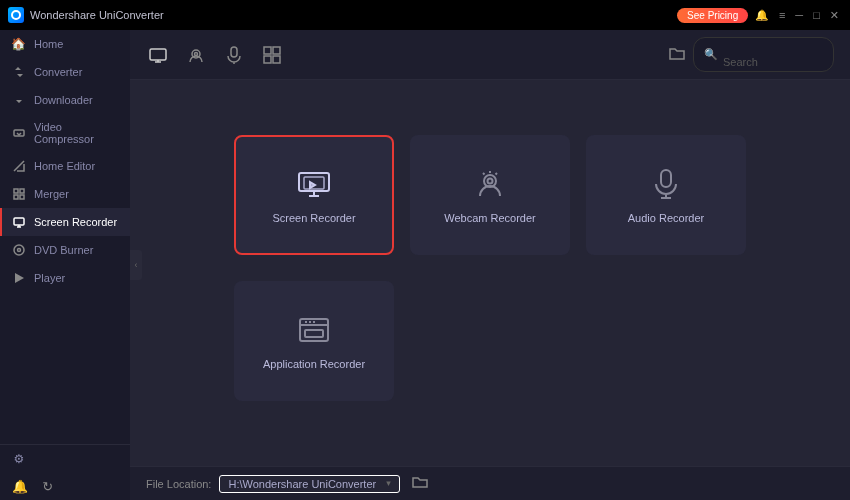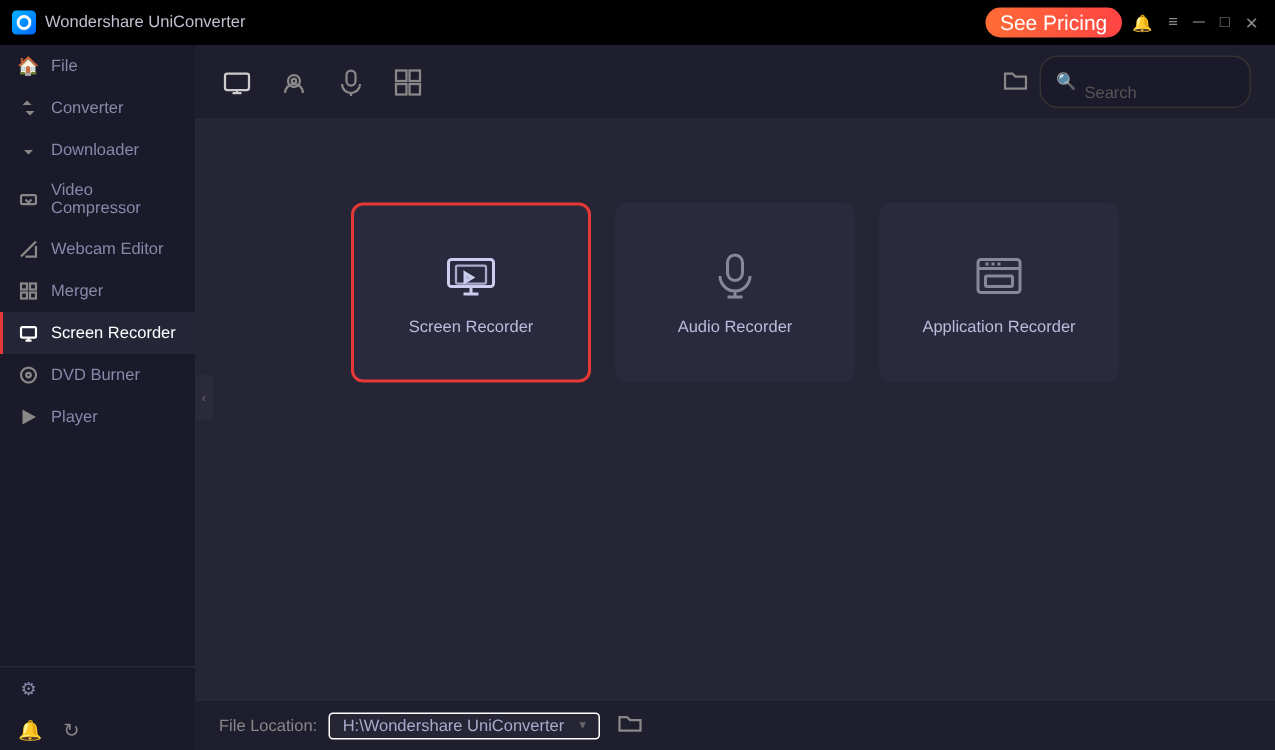--- a/index.html
+++ b/index.html
@@ -43,21 +43,21 @@
       font-size: 11px;
     }
     .title-bar-right {
       display: flex;
       align-items: center;
       gap: 4px;
     }
     .see-pricing-btn {
       background: linear-gradient(90deg, #ff6b35, #ff4444);
       color: white;
-      font-size: 14px;
+      font-size: 10px;
       padding: 2px 10px;
       border-radius: 10px;
       border: none;
       cursor: pointer;
     }
     .title-icon {
       color: #888;
       font-size: 11px;
       padding: 0 3px;
       cursor: pointer;
@@ -294,21 +294,21 @@
     <span class="title-icon">□</span>
     <span class="close-btn">✕</span>
   </div>
 </div>
 
 <div class="main-layout">
 
   <div class="sidebar">
     <div class="sidebar-item">
       <span class="s-icon">🏠</span>
-      <span>File</span>
+      <span>Home</span>
     </div>
     <div class="sidebar-item">
       <span class="s-icon">
         <svg width="12" height="12" viewBox="0 0 12 12" fill="#888">
             <path d="M2 4l3-3 3 3M5 1v7M10 8l-3 3-3-3M7 11V4"></path>
           </svg>
       </span>
       <span>Converter</span>
     </div>
     <div class="sidebar-item">
@@ -327,21 +327,21 @@
           </svg>
       </span>
       <span>Video Compressor</span>
     </div>
     <div class="sidebar-item">
       <span class="s-icon">
         <svg width="12" height="12" viewBox="0 0 12 12" fill="none" stroke="#888" stroke-width="1.5">
             <path d="M1 11L11 1M4 11h7V4"></path>
           </svg>
       </span>
-      <span>Webcam Editor</span>
+      <span>Home Editor</span>
     </div>
     <div class="sidebar-item">
       <span class="s-icon">
         <svg width="12" height="12" viewBox="0 0 12 12" fill="none" stroke="#888" stroke-width="1.5">
             <rect x="1" y="1" width="4" height="4"></rect>
             <rect x="7" y="1" width="4" height="4"></rect>
             <rect x="1" y="7" width="4" height="4"></rect>
             <rect x="7" y="7" width="4" height="4"></rect>
           </svg>
       </span>
@@ -440,20 +440,31 @@
             <svg width="36" height="36" viewBox="0 0 36 36" fill="none" stroke="#ccccee" stroke-width="2">
                 <rect x="3" y="7" width="30" height="18" rx="2"></rect>
                 <path d="M13 30h10M18 25v5"></path>
                 <rect x="8" y="11" width="20" height="12" rx="1" fill="none" stroke="#aaaacc" stroke-width="1.5"></rect>
                 <path d="M14 16l5 3-5 3z" fill="#aaaacc"></path>
               </svg>
           </div>
           <span class="card-label">Screen Recorder</span>
         </div>
 
+        <div class="recorder-card">
+          <div class="card-icon">
+            <svg width="36" height="36" viewBox="0 0 36 36" fill="none" stroke="#888899" stroke-width="2">
+                <circle cx="18" cy="15" r="6"></circle>
+                <circle cx="18" cy="15" r="2.5"></circle>
+                <path d="M8 30c0-5.5 4.5-10 10-10s10 4.5 10 10"></path>
+                <path d="M18 5v2M11 7l1.5 1.5M25 7l-1.5 1.5"></path>
+              </svg>
+          </div>
+          <span class="card-label">Webcam Recorder</span>
+        </div>
 
         <div class="recorder-card">
           <div class="card-icon">
             <svg width="36" height="36" viewBox="0 0 36 36" fill="none" stroke="#888899" stroke-width="2">
                 <rect x="13" y="4" width="10" height="17" rx="5"></rect>
                 <path d="M8 18c0 5.5 4.5 10 10 10s10-4.5 10-10M18 28v4M13 32h10"></path>
               </svg>
           </div>
           <span class="card-label">Audio Recorder</span>
         </div>

